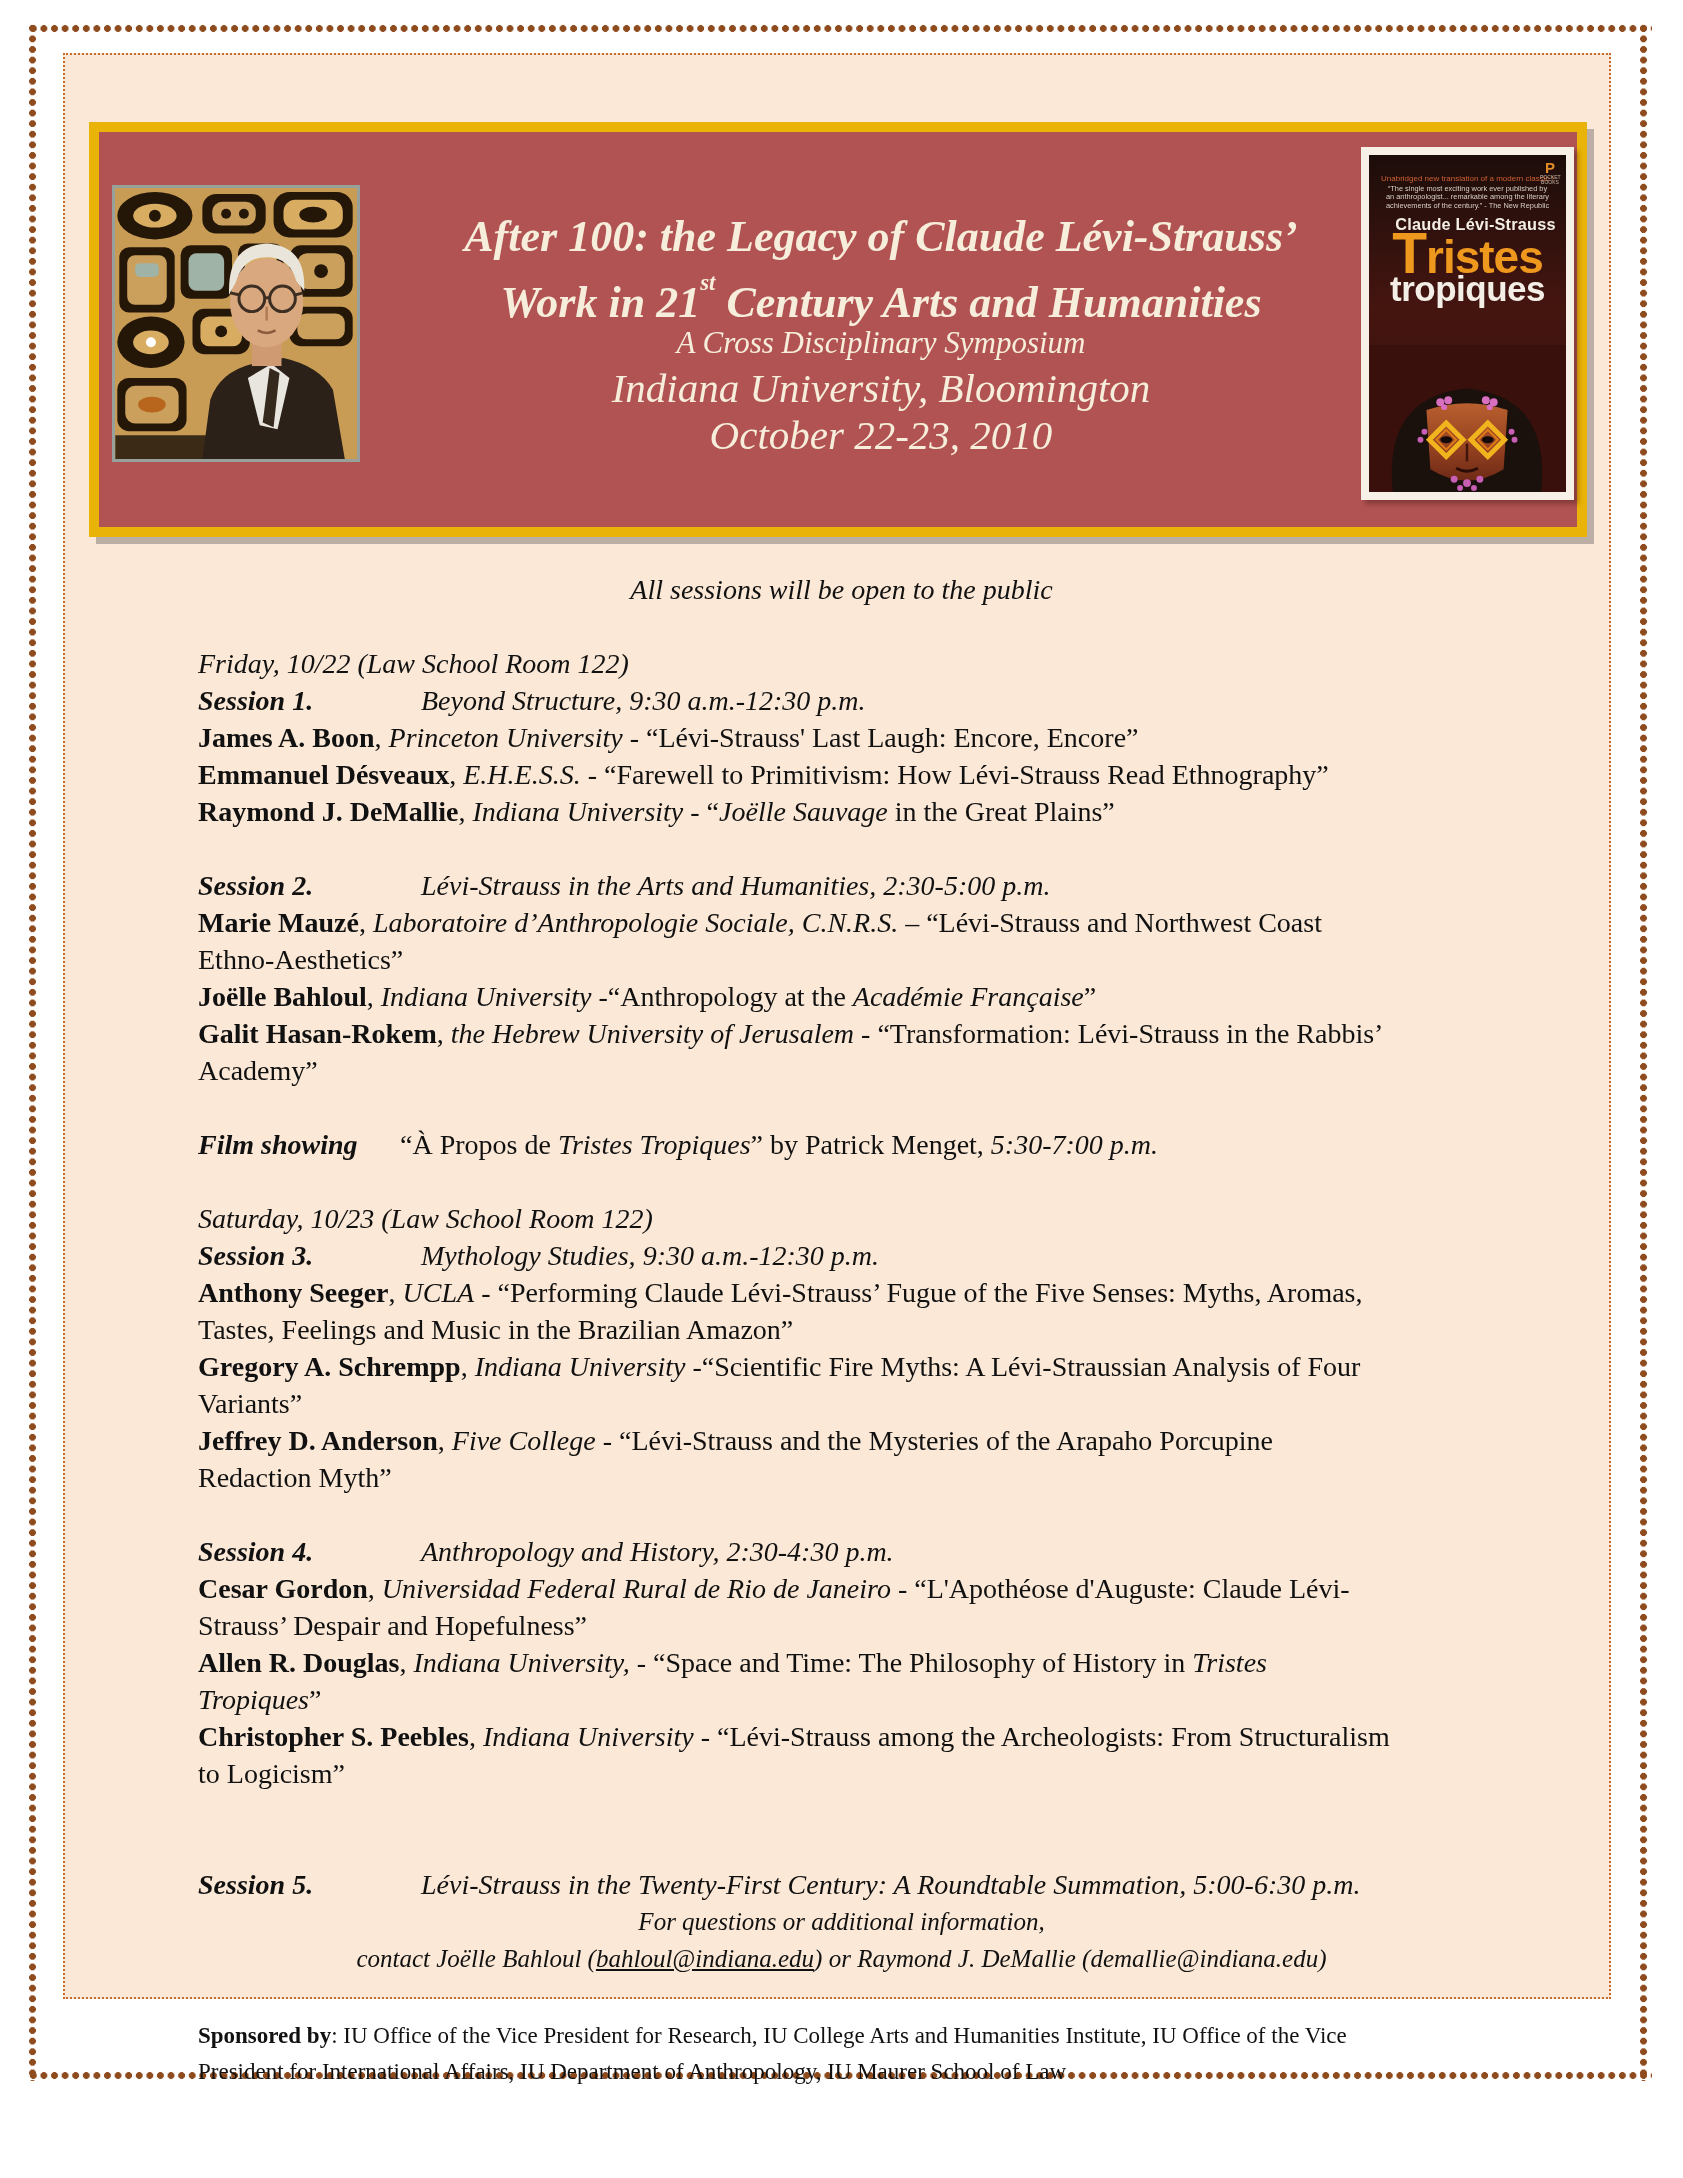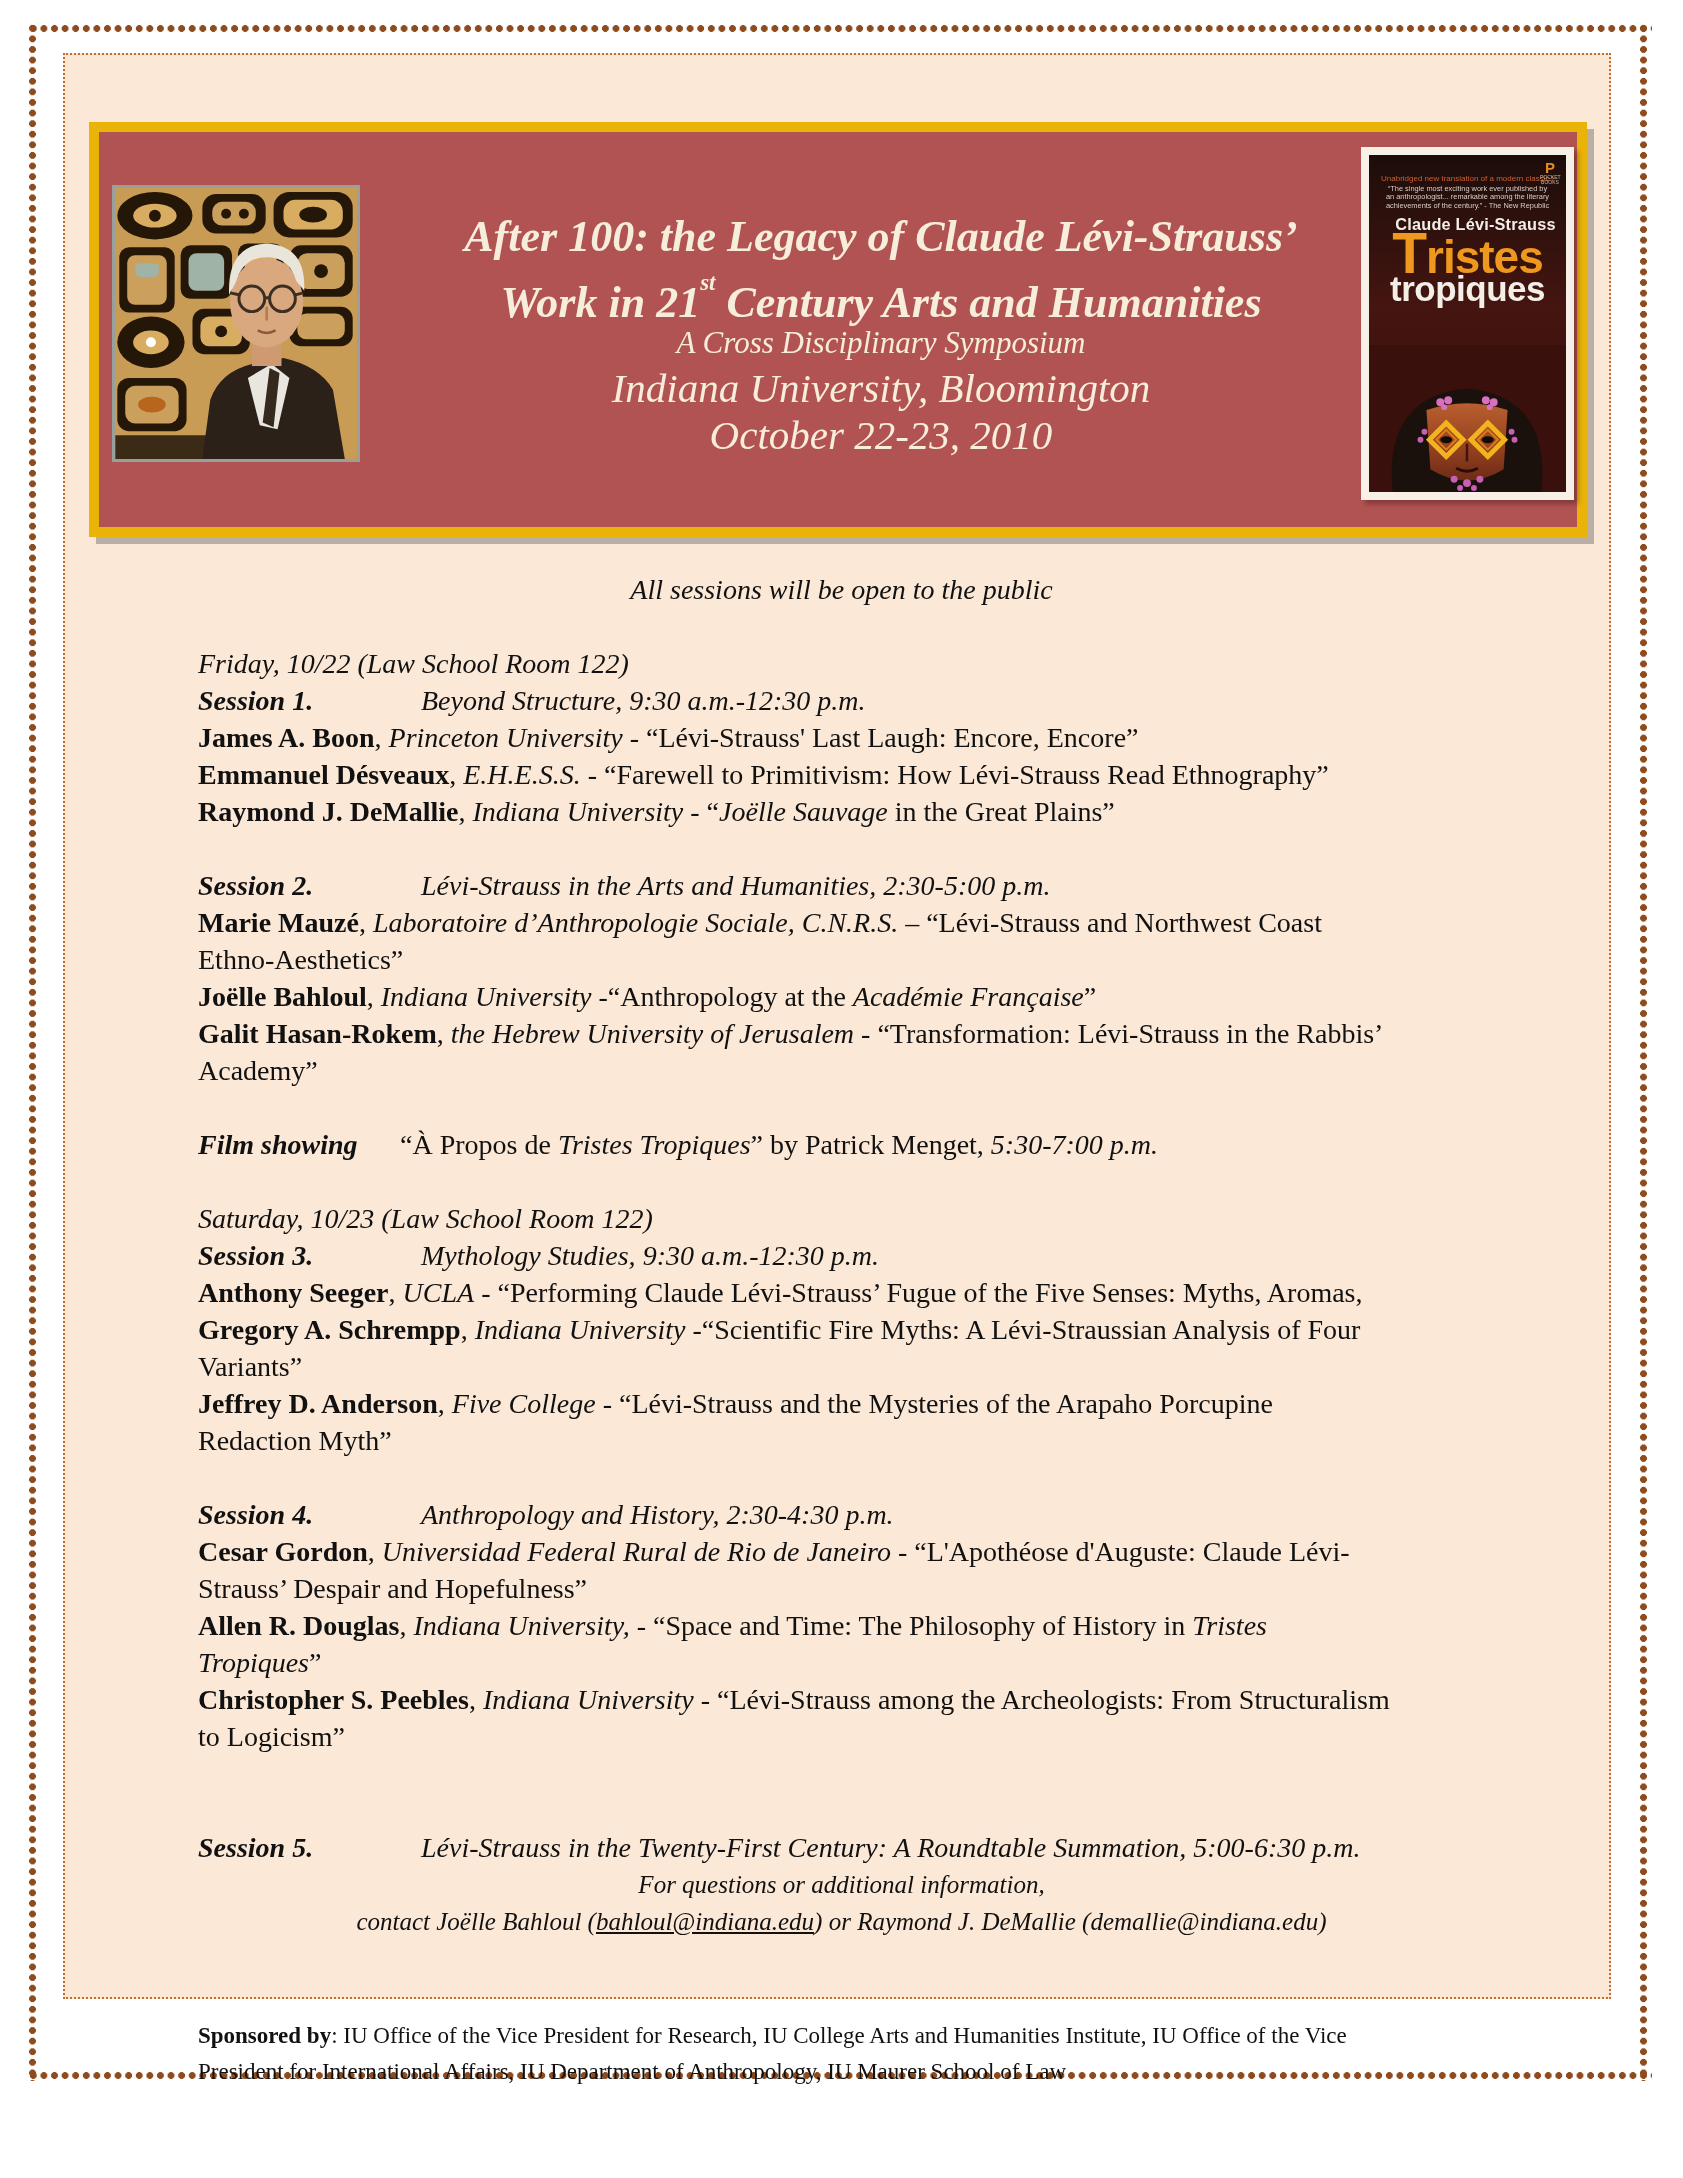--- a/index.html
+++ b/index.html
@@ -215,20 +215,21 @@
       <div class="line"><span class="sg-r">Ethno-Aesthetics”</span></div>
       <div class="line"><span class="sg-b">Joëlle Bahloul</span><span class="sg-r">, </span><span class="sg-i">Indiana University</span><span class="sg-r"> -“Anthropology at the </span><span class="sg-i">Académie Française</span><span class="sg-r">”</span></div>
       <div class="line"><span class="sg-b">Galit Hasan-Rokem</span><span class="sg-r">, </span><span class="sg-i">the Hebrew University of Jerusalem</span><span class="sg-r"> - “Transformation: Lévi-Strauss in the Rabbis’</span></div>
       <div class="line"><span class="sg-r">Academy”</span></div>
       <div class="line"></div>
       <div class="line"><span class="sg-tabf">Film showing</span><span class="sg-r">“À Propos de </span><span class="sg-i">Tristes Tropiques</span><span class="sg-r">” by Patrick Menget, </span><span class="sg-i">5:30-7:00 p.m.</span></div>
       <div class="line"></div>
       <div class="line"><span class="sg-i">Saturday, 10/23 (Law School Room 122)</span></div>
       <div class="line"><span class="sg-tab">Session 3.</span><span class="sg-bi">Mythology Studies,</span><span class="sg-i"> 9:30 a.m.-12:30 p.m.</span></div>
       <div class="line"><span class="sg-b">Anthony Seeger</span><span class="sg-r">, </span><span class="sg-i">UCLA</span><span class="sg-r"> - “Performing Claude Lévi-Strauss’ Fugue of the Five Senses: Myths, Aromas,</span></div>
+      <div class="line"><span class="sg-r">Tastes, Feelings and Music in the Brazilian Amazon”</span></div>
       <div class="line"><span class="sg-b">Gregory A. Schrempp</span><span class="sg-r">, </span><span class="sg-i">Indiana University</span><span class="sg-r"> -“Scientific Fire Myths: A Lévi-Straussian Analysis of Four</span></div>
       <div class="line"><span class="sg-r">Variants”</span></div>
       <div class="line"><span class="sg-b">Jeffrey D. Anderson</span><span class="sg-r">, </span><span class="sg-i">Five College</span><span class="sg-r"> - “Lévi-Strauss and the Mysteries of the Arapaho Porcupine</span></div>
       <div class="line"><span class="sg-r">Redaction Myth”</span></div>
       <div class="line"></div>
       <div class="line"><span class="sg-tab">Session 4.</span><span class="sg-bi">Anthropology and History,</span><span class="sg-i"> 2:30-4:30 p.m.</span></div>
       <div class="line"><span class="sg-b">Cesar Gordon</span><span class="sg-r">, </span><span class="sg-i">Universidad Federal Rural de Rio de Janeiro</span><span class="sg-r"> - “L'Apothéose d'Auguste: Claude Lévi-</span></div>
       <div class="line"><span class="sg-r">Strauss’ Despair and Hopefulness”</span></div>
       <div class="line"><span class="sg-b">Allen R. Douglas</span><span class="sg-r">, </span><span class="sg-i">Indiana University,</span><span class="sg-r"> - “Space and Time: The Philosophy of History in </span><span class="sg-i">Tristes</span></div>
       <div class="line"><span class="sg-i">Tropiques</span><span class="sg-r">”</span></div>

